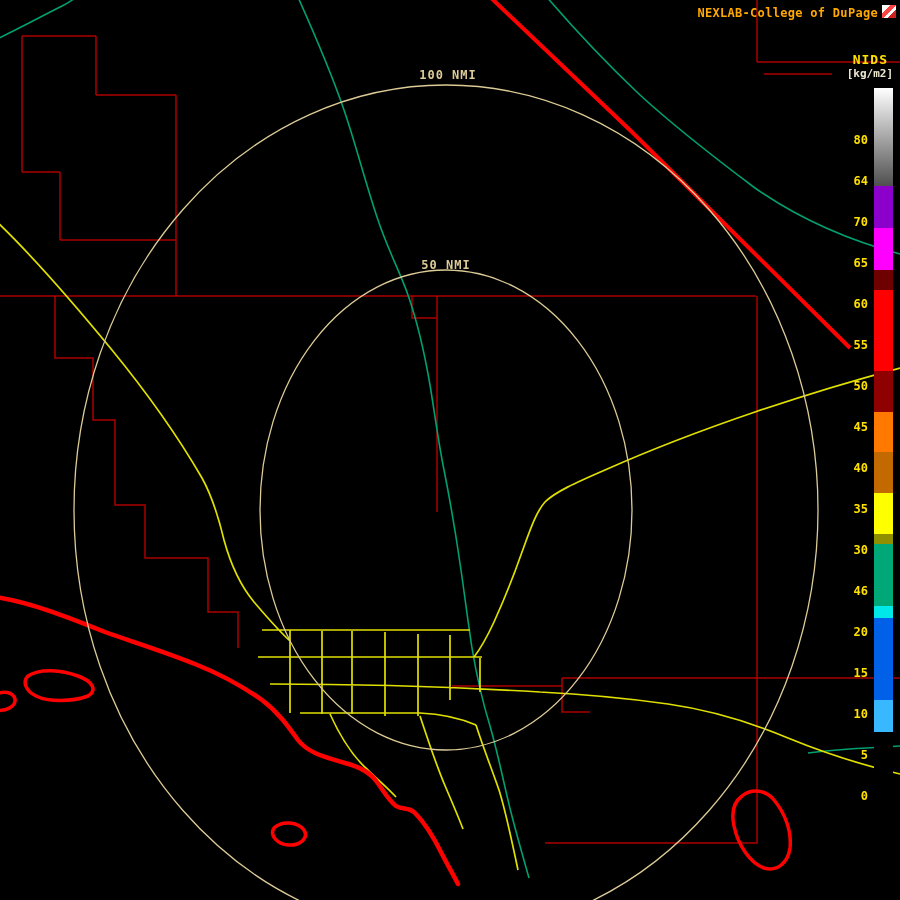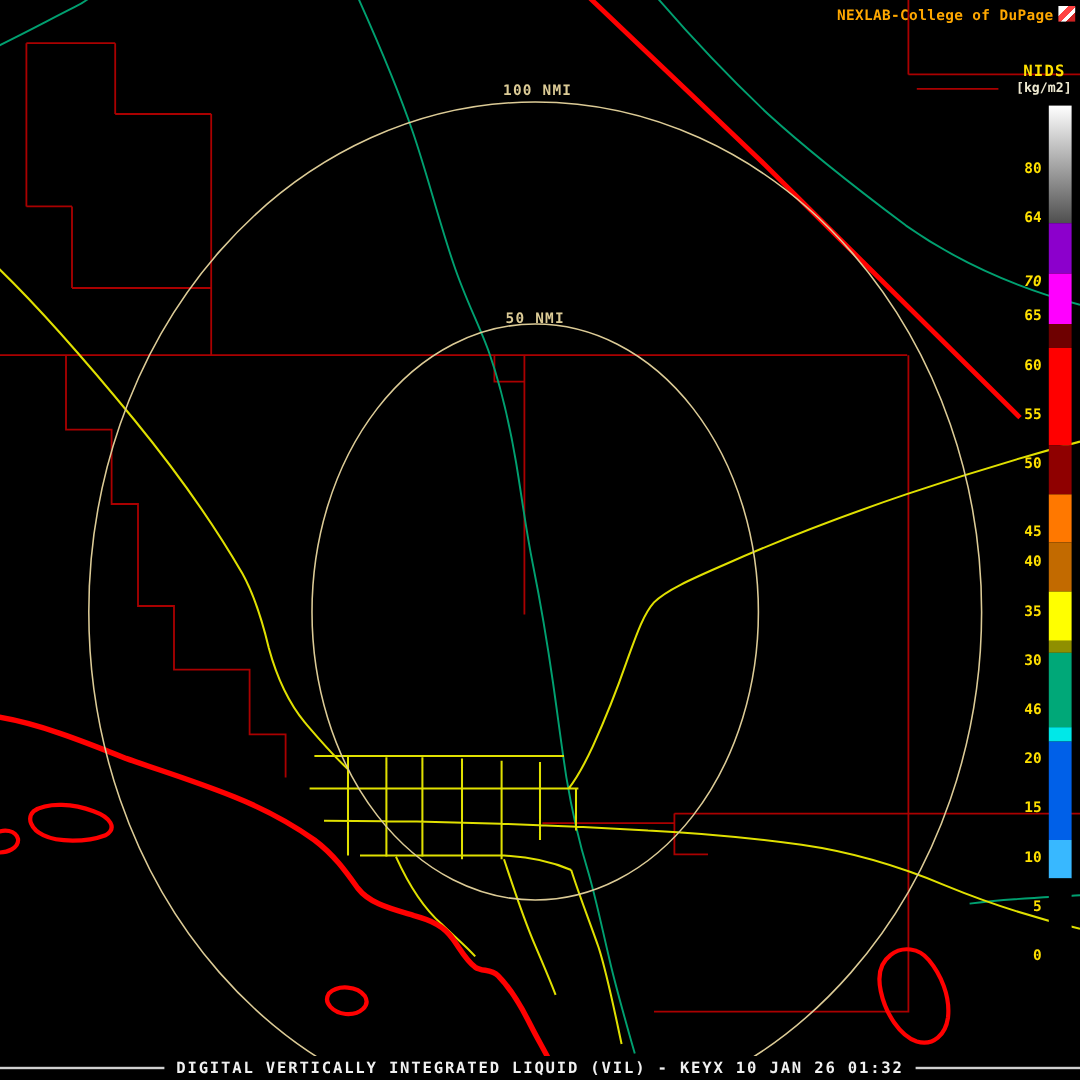--- a/index.html
+++ b/index.html
@@ -143,36 +143,31 @@
       <div class="seg" style="height: 10px; background: rgb(143, 143, 0);"></div>
       <div class="seg" style="height: 62px; background: rgb(0, 168, 120);"></div>
       <div class="seg" style="height: 12px; background: rgb(0, 232, 232);"></div>
       <div class="seg" style="height: 82px; background: rgb(0, 96, 232);"></div>
       <div class="seg" style="height: 32px; background: rgb(56, 184, 255);"></div>
       <div class="seg" style="height: 58px; background: rgb(0, 0, 0);"></div>
     </div>
   <div class="tick-layer" id="ticks">
       <div class="tick" style="top: 117px;">80</div>
       <div class="tick" style="top: 158px;">64</div>
-      <div class="tick" style="top: 211px; font-style: italic;">70</div>
+      <div class="tick" style="top: 199px;">70</div>
       <div class="tick" style="top: 240px;">65</div>
       <div class="tick" style="top: 281px;">60</div>
       <div class="tick" style="top: 322px;">55</div>
       <div class="tick" style="top: 363px;">50</div>
-      <div class="tick" style="top: 420px;">45</div>
+      <div class="tick" style="top: 404px;">45</div>
       <div class="tick" style="top: 445px;">40</div>
       <div class="tick" style="top: 486px;">35</div>
       <div class="tick" style="top: 527px;">30</div>
       <div class="tick" style="top: 568px;">46</div>
       <div class="tick" style="top: 609px;">20</div>
       <div class="tick" style="top: 650px;">15</div>
       <div class="tick" style="top: 691px;">10</div>
       <div class="tick" style="top: 732px;">5</div>
       <div class="tick" style="top: 773px;">0</div>
     </div>
 
-  <div class="footer">
-    <div class="frule"></div>
-    <div class="ftext">DIGITAL VERTICALLY INTEGRATED LIQUID (VIL) - KEYX 10 JAN 26 01:32</div>
-    <div class="frule"></div>
-  </div>
 
 </div>
 
 </body></html>

